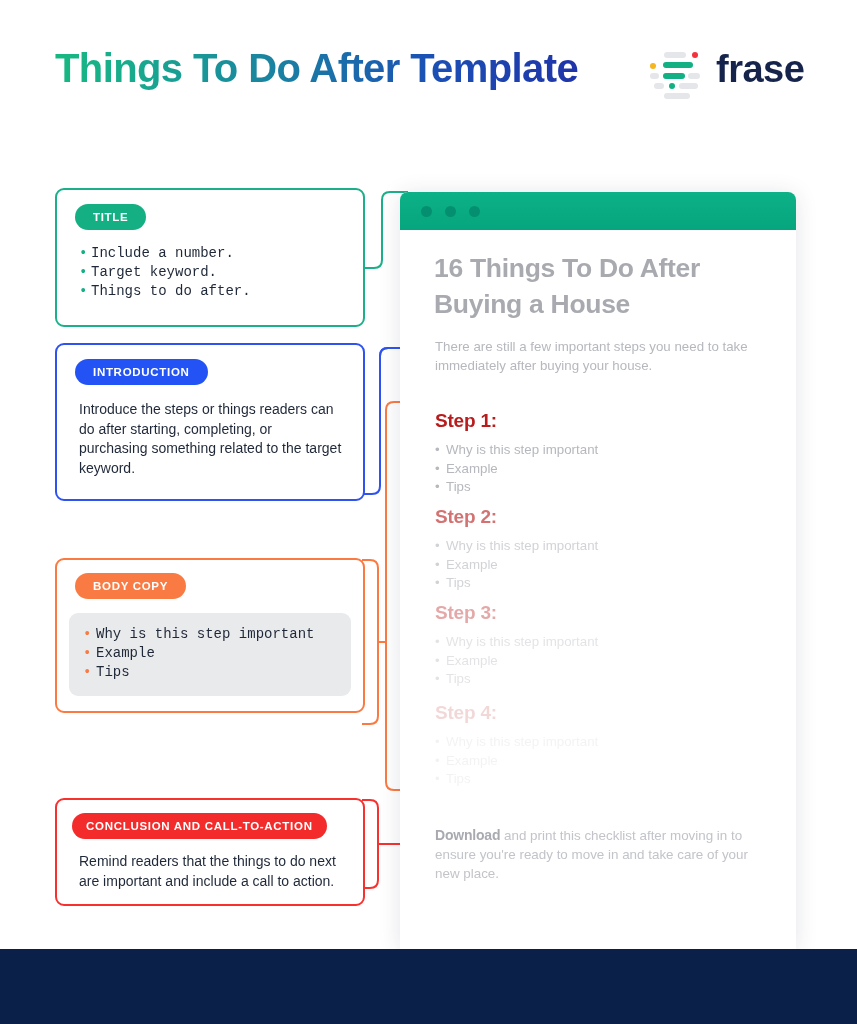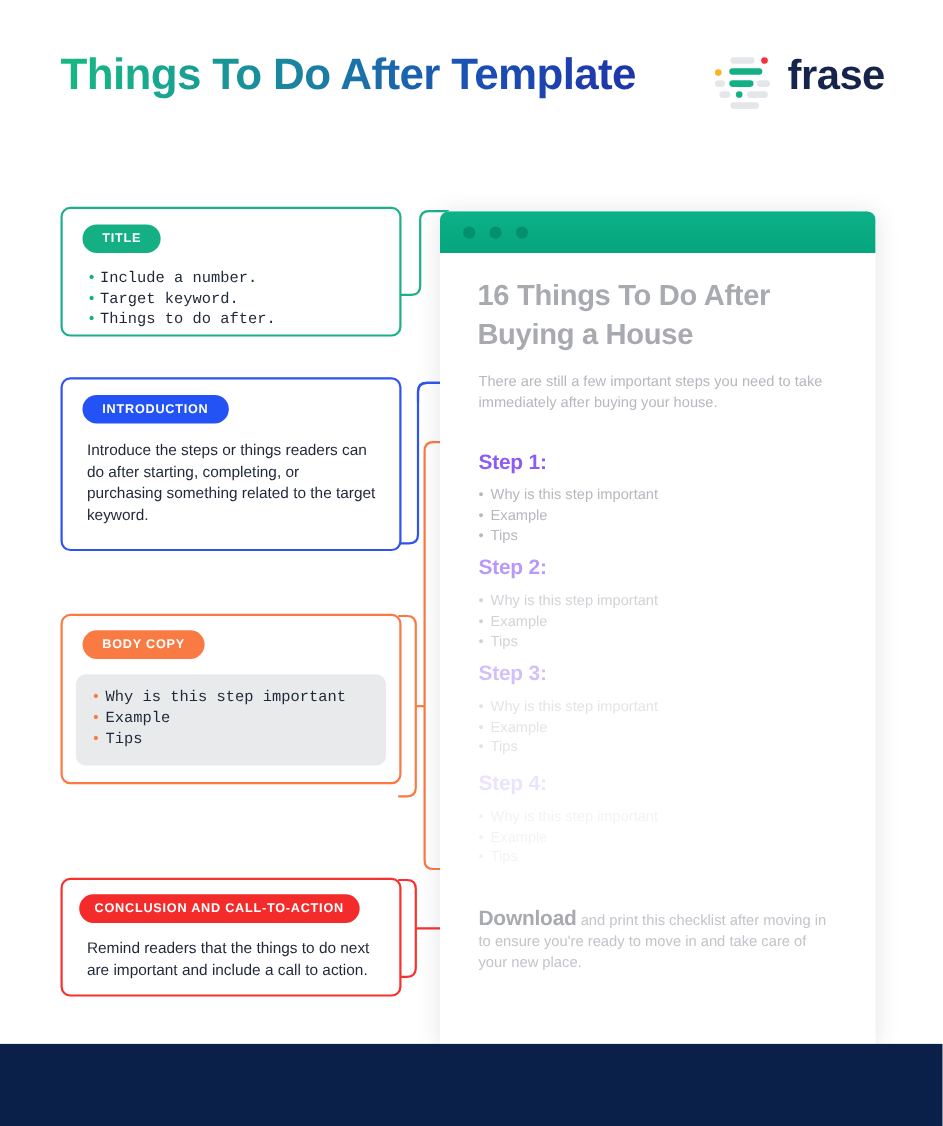--- a/index.html
+++ b/index.html
@@ -45,21 +45,21 @@
   .pill{
     display:inline-block;border-radius:14px;color:#fff;
     font-size:11.5px;font-weight:bold;letter-spacing:0.7px;
     padding:7px 18px 7px 18px;
   }
   .card-body{font-size:14px;line-height:19.5px;color:#1f2838;}
   .bullets{list-style:none;margin:0;padding:0;font-family:Liberation Mono, monospace;}
   .bullets li{font-size:14px;line-height:19px;color:#1f2838;position:relative;padding-left:12px;}
   .bullets li:before{content:"•";position:absolute;left:0;top:0;}
 
-  #card-title{left:55px;top:188px;width:310px;height:118px;border-color:#1cb08a;}
+  #card-title{left:55px;top:188px;width:310px;height:139px;border-color:#1cb08a;}
   #card-title .pill{background:#14b083;}
   #card-title .bullets li:before{color:#14b083;}
 
   #card-intro{left:55px;top:343px;width:310px;height:158px;border-color:#2f53f0;}
   #card-intro .pill{background:#2353f5;}
 
   #card-body{left:55px;top:558px;width:310px;height:155px;border-color:#fa7a42;}
   #card-body .pill{background:#f97b43;}
   #card-body .inner{
     background:#e9eaec;border-radius:9px;margin:14px 12px 0 12px;
@@ -89,33 +89,33 @@
   .doc-title{
     position:absolute;left:34px;top:58px;width:330px;
     font-size:26.5px;font-weight:bold;line-height:36px;color:#a8aab0;
     letter-spacing:-0.3px;
   }
   .doc-intro{
     position:absolute;left:35px;top:146px;width:320px;
     font-size:13.3px;line-height:18.5px;color:#b6b8be;
   }
   .step{position:absolute;left:35px;width:330px;}
-  .step h3{margin:0;font-size:19px;font-weight:bold;color:#8b5cf6;letter-spacing:-0.2px;}
+  .step h3{margin:0;font-size:19px;font-weight:bold;color:#b91c1c;letter-spacing:-0.2px;}
   .step ul{list-style:none;margin:9px 0 0 0;padding:0;}
   .step ul li{font-size:13.3px;line-height:18.7px;color:#b6b8be;position:relative;padding-left:11px;}
   .step ul li:before{content:"•";position:absolute;left:0;top:0;}
   #step-1{top:218px;opacity:1;}
   #step-2{top:314px;opacity:0.62;}
   #step-3{top:410px;opacity:0.38;}
   #step-4{top:510px;opacity:0.17;}
   .download{
     position:absolute;left:35px;top:634px;width:325px;
     font-size:13.4px;line-height:19px;color:#c2c4c9;
   }
-  .download b{font-size:19px;font-weight:bold;color:#a8aab0;letter-spacing:-0.2px;}
+  .download b{font-size:14px;font-weight:bold;color:#a8aab0;letter-spacing:-0.2px;}
 
   
   .conn{position:absolute;}
 
   
   .footer{
     position:absolute;left:0;top:949px;width:857px;height:75px;background:#0b2048;
   }
 </style>
 </head>

